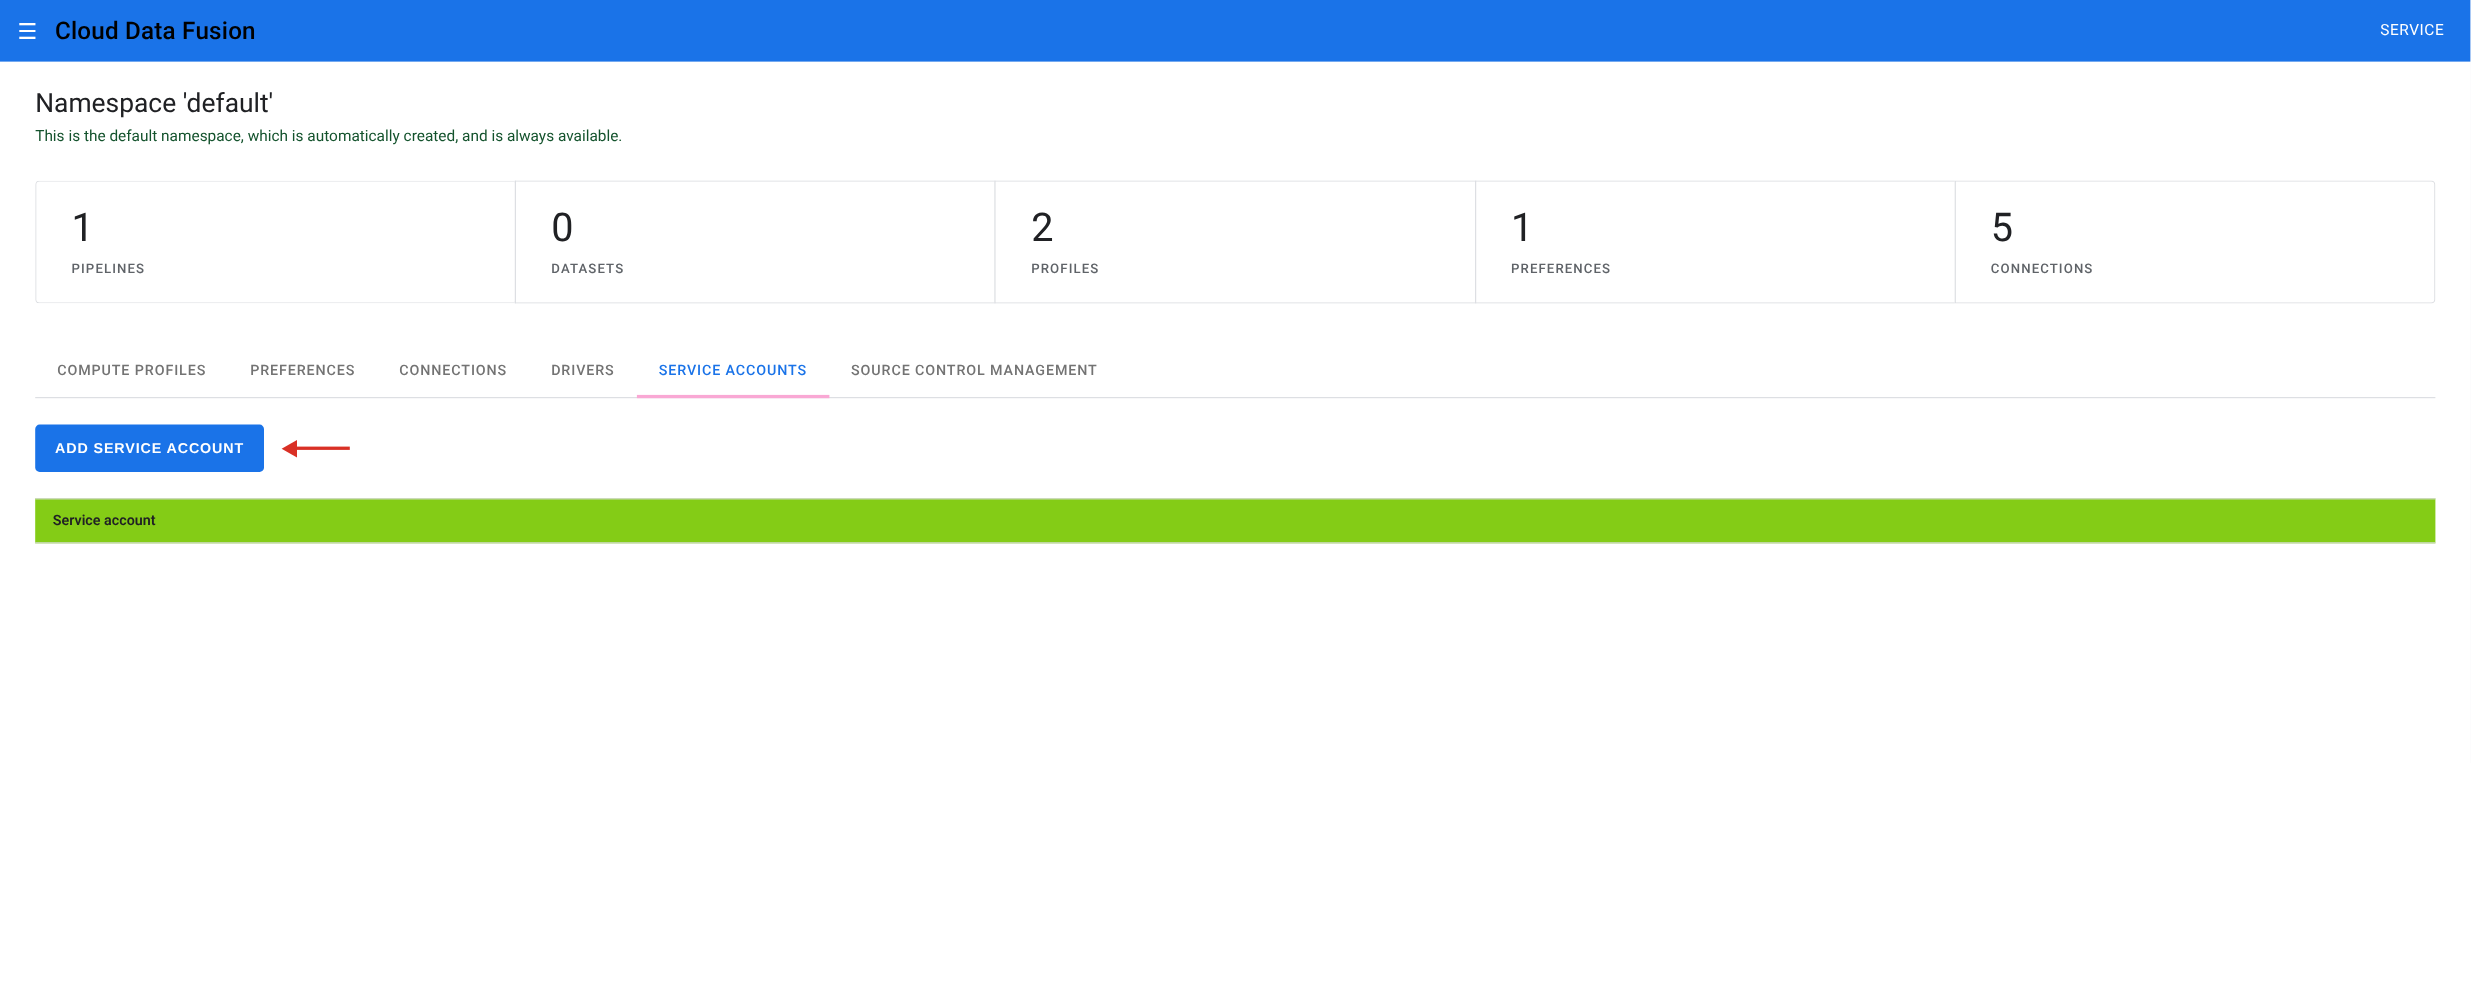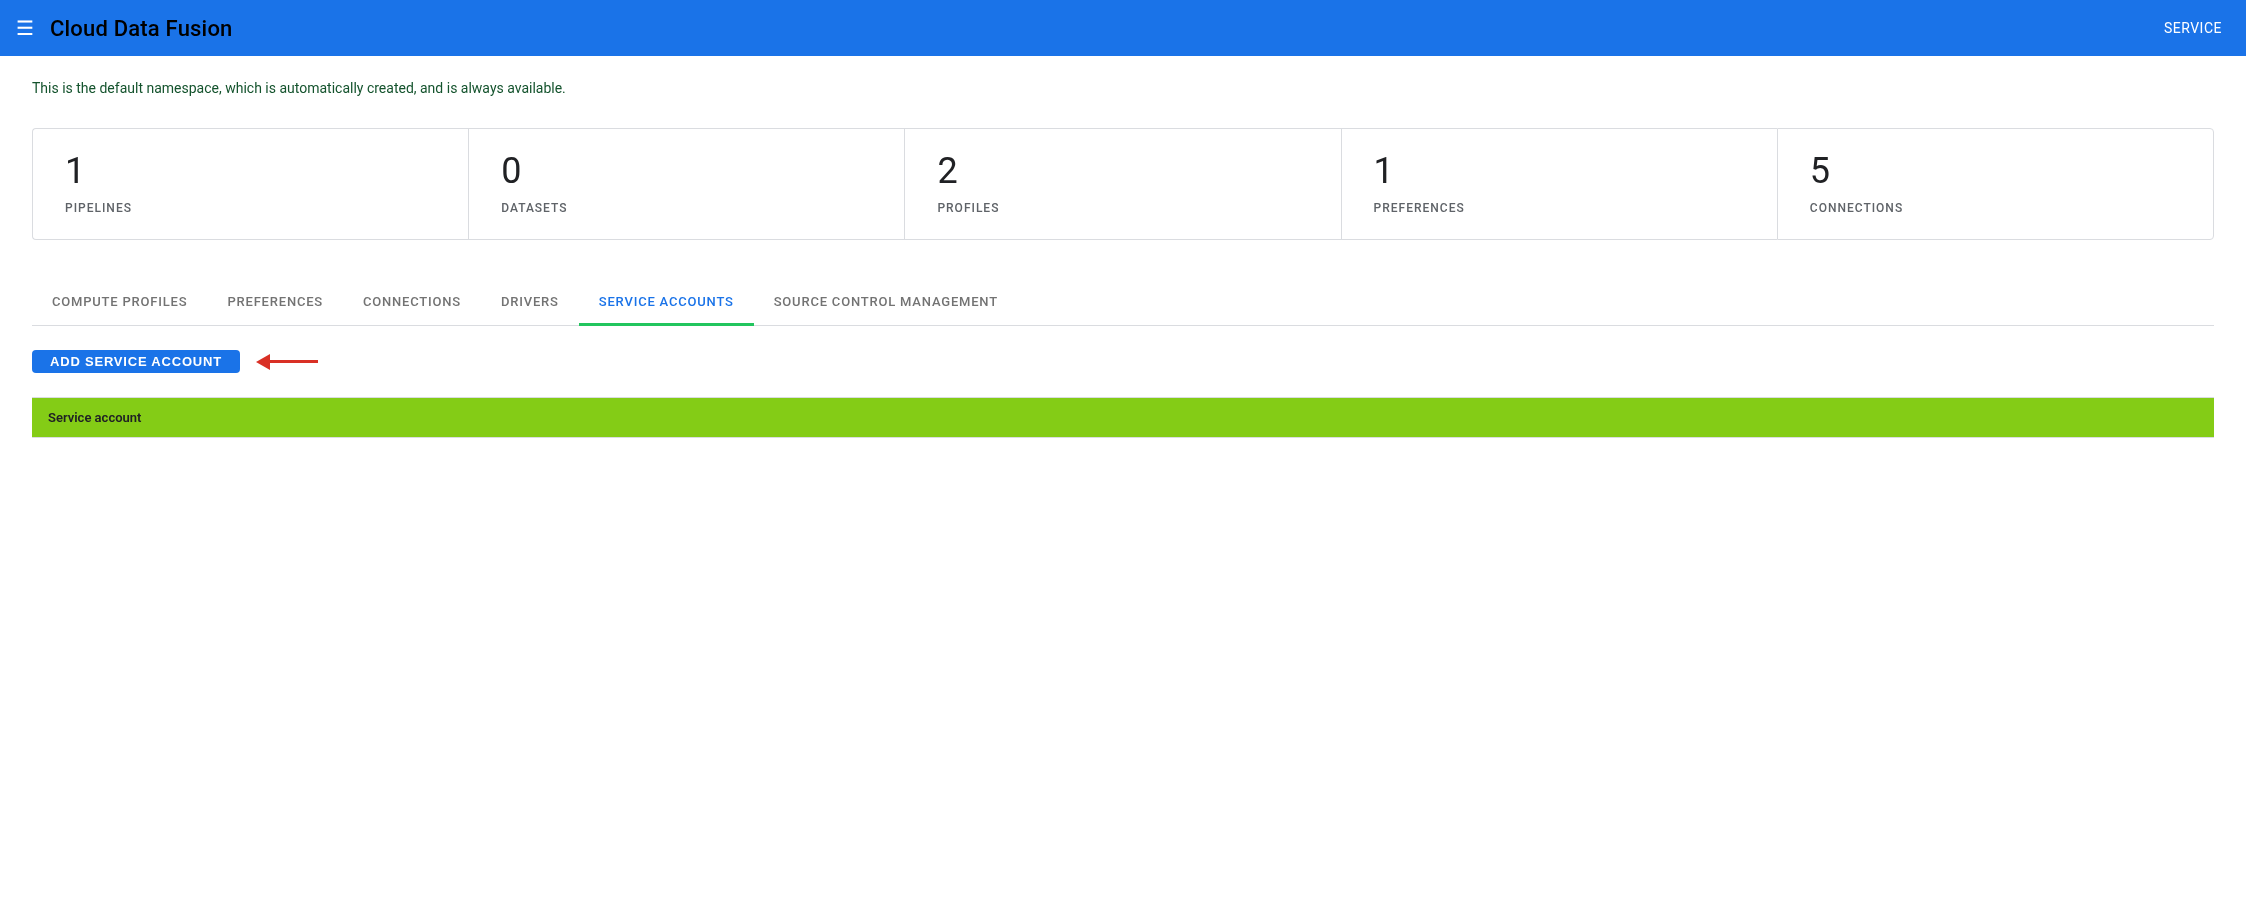--- a/index.html
+++ b/index.html
@@ -132,42 +132,42 @@
       letter-spacing: 0.8px;
       text-transform: uppercase;
       cursor: pointer;
       border-bottom: 3px solid transparent;
       margin-bottom: -1px;
       white-space: nowrap;
     }
 
     .tab.active {
       color: #1a73e8;
-      border-bottom: 3px solid #22c55e;
+      border-bottom: 3px solid #f9a8d4;
     }
 
     
     .content-area {
       padding: 24px 0;
     }
 
     
     .add-button-row {
       display: flex;
       align-items: center;
       gap: 16px;
       margin-bottom: 24px;
     }
 
     .add-btn {
       background: #1a73e8;
       color: white;
       border: none;
       border-radius: 4px;
-      padding: 4px 18px;
+      padding: 14px 18px;
       font-size: 13px;
       font-weight: 600;
       letter-spacing: 0.8px;
       text-transform: uppercase;
       cursor: pointer;
     }
 
     
     .arrow-indicator {
       display: flex;
@@ -203,20 +203,21 @@
 <body>
 
 <header class="header">
   <span class="header-menu-icon">☰</span>
   <span class="header-title">Cloud Data Fusion</span>
   <span class="header-right">SERVICE</span>
 </header>
 
 <div class="main-content">
 
+  <h1 class="namespace-title">Namespace 'default'</h1>
   <p class="namespace-desc">This is the default namespace, which is automatically created, and is always available.</p>
 
   <div class="stats-row">
   <div class="stat-card">
         <div class="stat-number">1</div>
         <div class="stat-label">PIPELINES</div>
       </div>
       <div class="stat-card">
         <div class="stat-number">0</div>
         <div class="stat-label">DATASETS</div>

